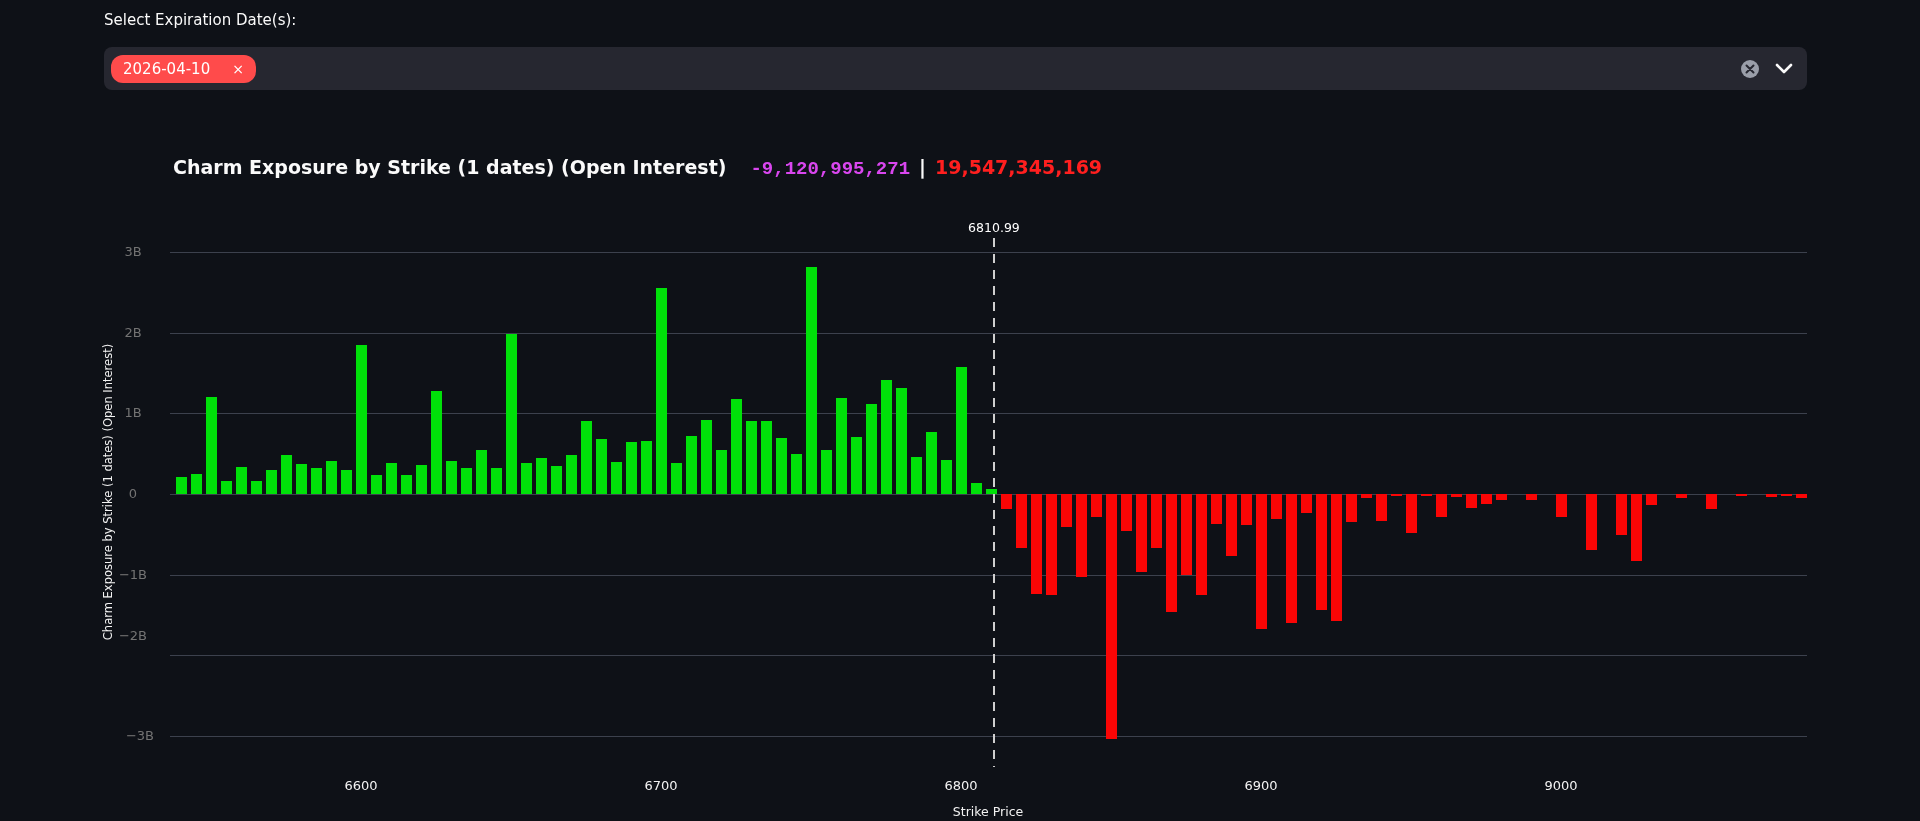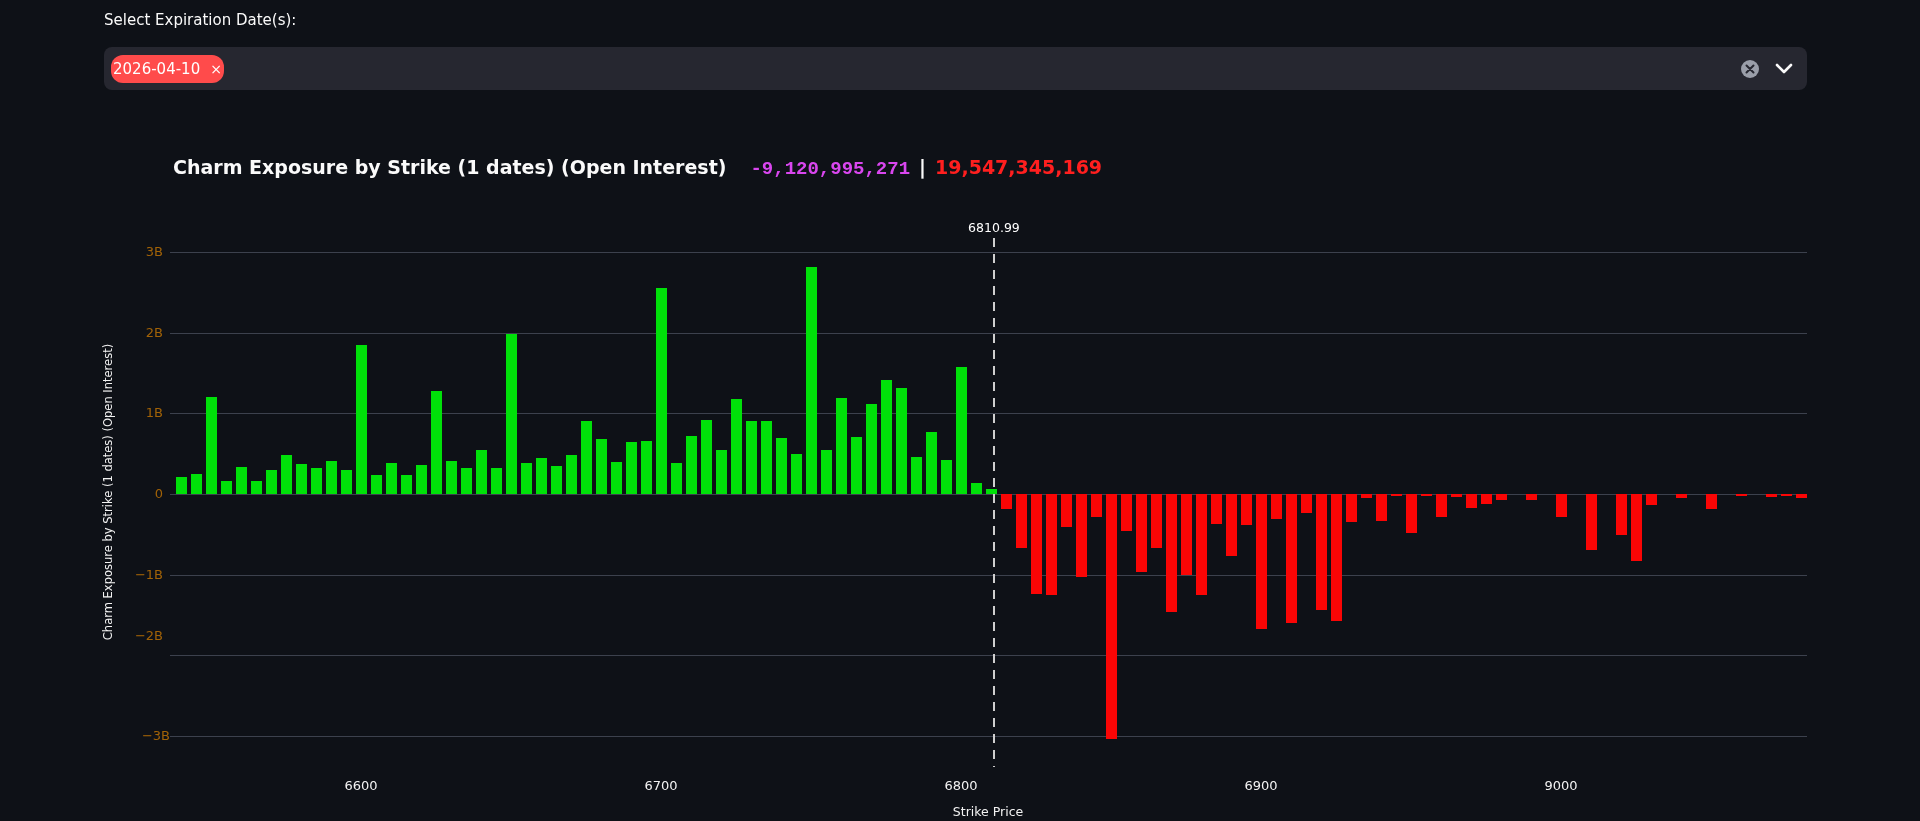--- a/index.html
+++ b/index.html
@@ -1,34 +1,34 @@
 <!DOCTYPE html>
 <html><head>
 <meta charset="utf-8">
 <style>
   html,body{margin:0;padding:0;background:#0e1117;}
   .stage{position:relative;width:1920px;height:821px;background:#0e1117;overflow:hidden;
          font-family:"DejaVu Sans","Liberation Sans",sans-serif;}
   .select-label{position:absolute;left:104px;top:11px;font-size:15px;color:#fafafa;}
   .select-box{position:absolute;left:104px;top:47px;width:1703px;height:43px;background:#262730;
               border-radius:8px;display:flex;align-items:center;padding:0 14px 0 7px;box-sizing:border-box;}
-  .tag{display:inline-flex;align-items:center;gap:10px;background:#ff4b4b;color:#fff;
-       border-radius:12px;padding:4px 2px;font-size:15px;line-height:20px;}
+  .tag{display:inline-flex;align-items:center;gap:22px;background:#ff4b4b;color:#fff;
+       border-radius:12px;padding:4px 12px;font-size:15px;line-height:20px;}
   .tag-x{font-size:14px;cursor:pointer;}
   .select-icons{margin-left:auto;display:flex;align-items:center;gap:16px;}
   .clear-circle{width:18px;height:18px;border-radius:50%;background:#9a9ea9;display:flex;
                 align-items:center;justify-content:center;color:#262730;font-size:12px;font-weight:bold;cursor:pointer;}
   .chevron svg{display:block;}
   .title-row{position:absolute;left:173px;top:156px;display:flex;align-items:baseline;white-space:nowrap;
              font-size:19px;font-weight:bold;color:#fafafa;}
   .title-row .gap-big{width:24px;}
   .title-row .gap-sm{width:9px;}
   .plot{position:absolute;inset:0;}
   .gridline{position:absolute;height:1px;background:#3c414d;}
-  .ytick{position:absolute;width:60px;text-align:right;font-size:13px;color:#a16207;}
+  .ytick{position:absolute;width:60px;text-align:center;font-size:13px;color:#737373;}
   .xtick{position:absolute;transform:translateX(-50%);font-size:13px;color:#f2f2f2;}
   .bar{position:absolute;}
   .vline{position:absolute;width:2px;
          background:repeating-linear-gradient(to bottom,#cfcfcf 0 9px,transparent 9px 16px);}
   .vline-label{position:absolute;transform:translateX(-50%);font-size:12.5px;color:#ffffff;}
   .ylabel{position:absolute;left:108px;top:492px;transform:translate(-50%,-50%) rotate(-90deg);
           white-space:nowrap;font-size:11.5px;color:#f2f2f2;}
   .xlabel{position:absolute;left:988px;top:804px;transform:translateX(-50%);font-size:12.5px;color:#f2f2f2;}
 </style>
 </head>

